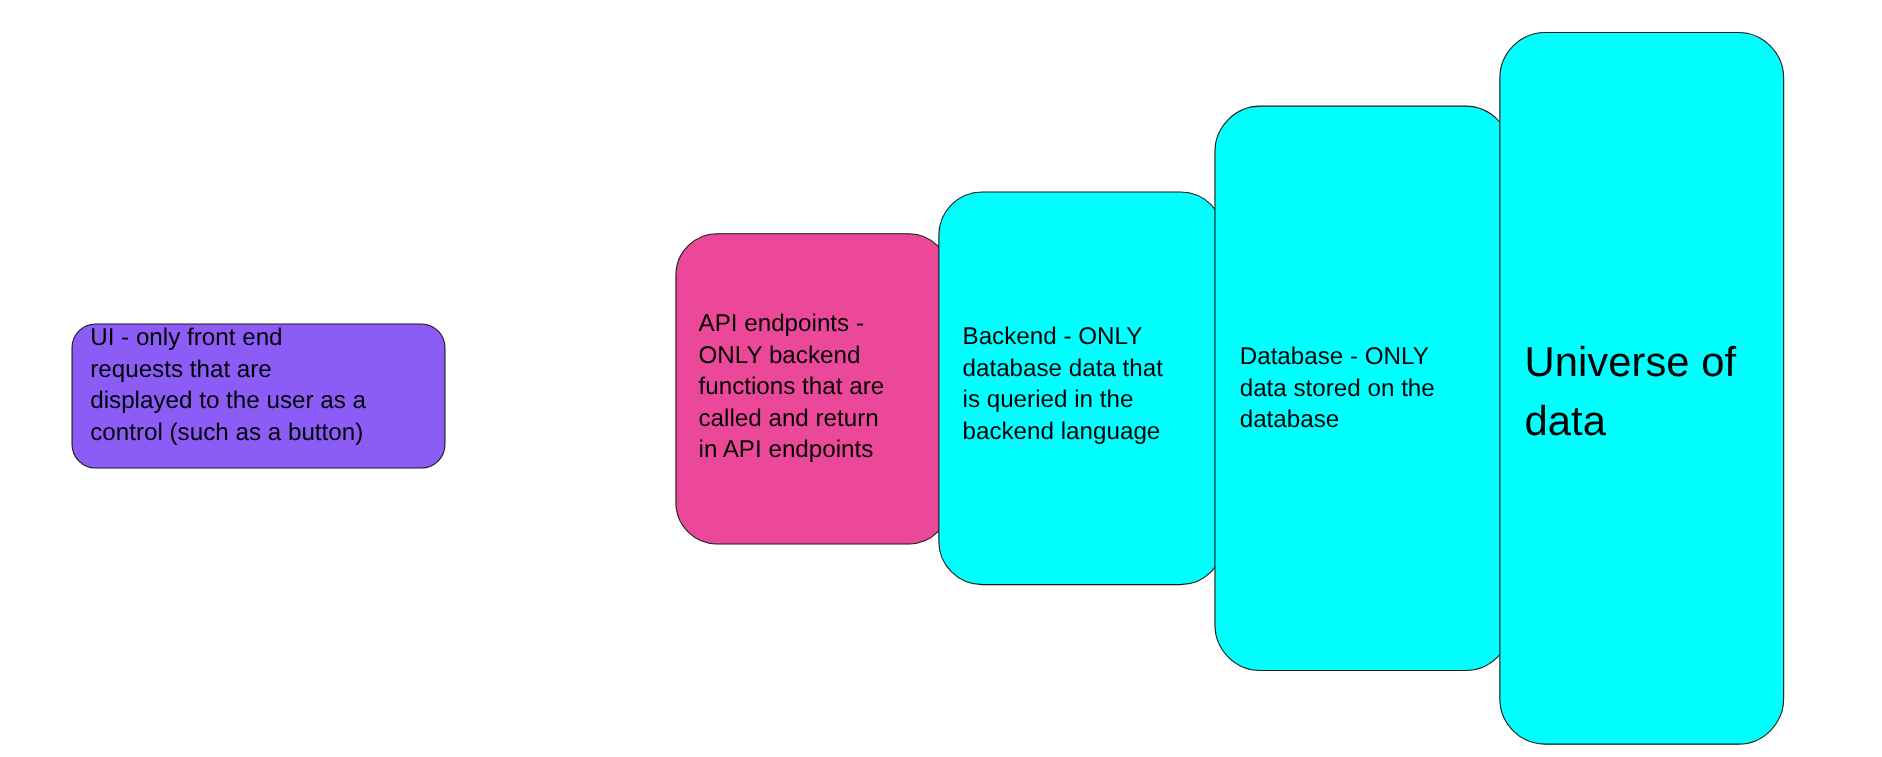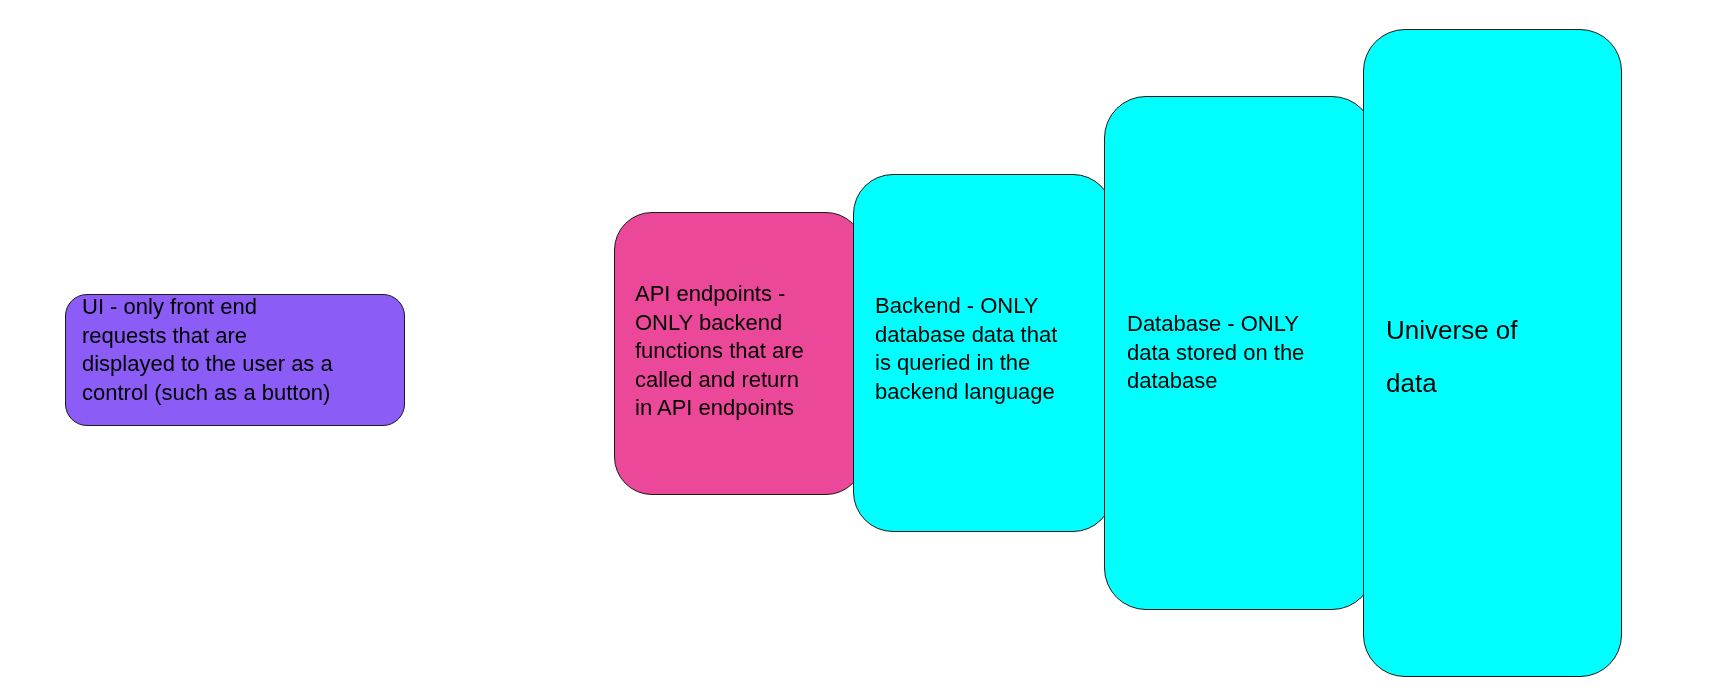--- a/index.html
+++ b/index.html
@@ -39,21 +39,21 @@
     #b3 { left: 614px; top: 212px; width: 250px; height: 283px; border-radius: 38px; z-index: 3; }
     #b4 { left: 853px; top: 174px; width: 260px; height: 358px; border-radius: 40px; z-index: 4; }
     #b5 { left: 1104px; top: 96px; width: 270px; height: 514px; border-radius: 42px; z-index: 5; }
     #b6 { left: 1363px; top: 29px; width: 259px; height: 648px; border-radius: 42px; z-index: 6; }
 
     #t1 { left: 16px; top: -2px; }
     #t2 { left: 17px; top: 34px; }
     #t3 { left: 20px; top: 67px; }
     #t4 { left: 21px; top: 117px; }
     #t5 { left: 22px; top: 213px; }
-    #t6 { left: 22px; top: 274px; font-size: 26px; line-height: 53px; }
+    #t6 { left: 22px; top: 274px; font-size: 38px; line-height: 53px; }
   </style>
 </head>
 <body>
 
 <div class="stage">
   <div class="box" id="b1" style="background: #8b5cf6; border-color: rgb(26, 26, 26);">
     <div class="box-text" id="t1">UI - only front end
 requests that are
 displayed to the user as a
 control (such as a button)</div>

